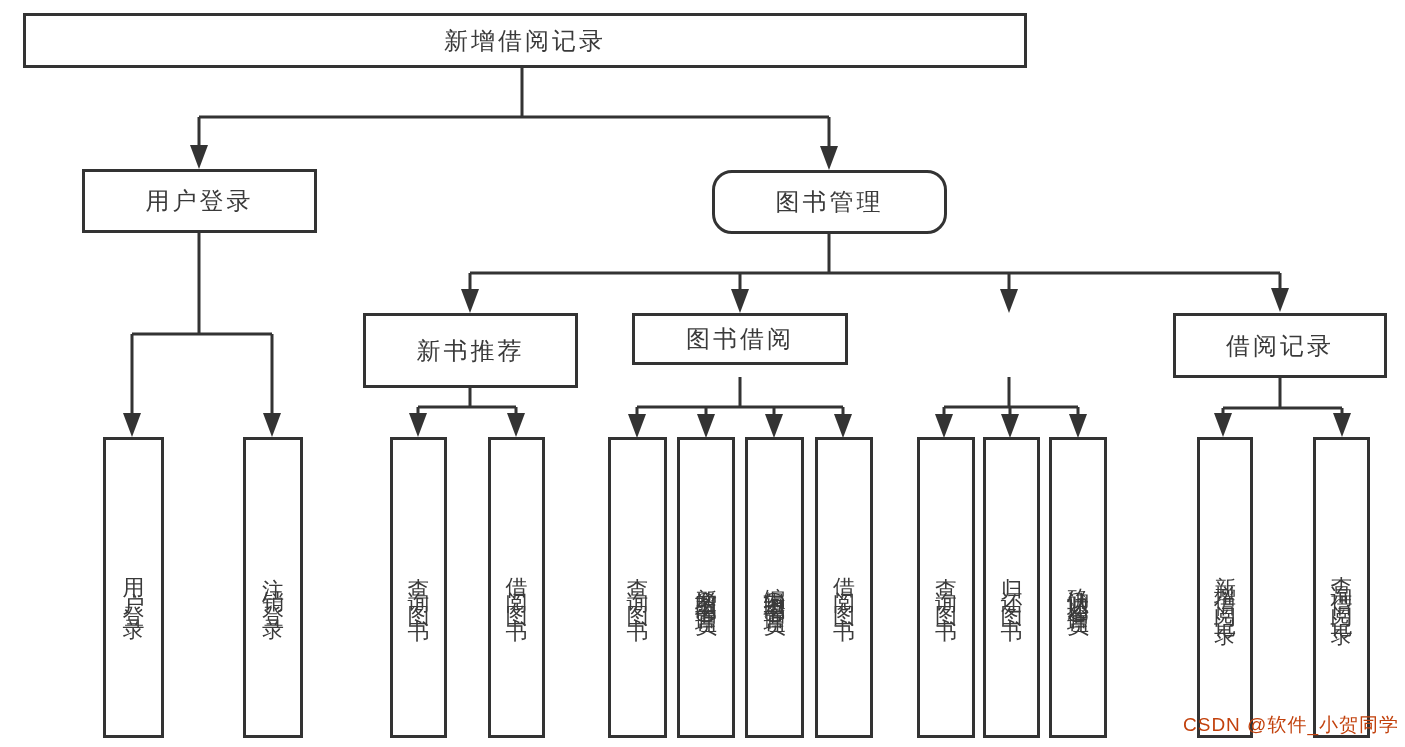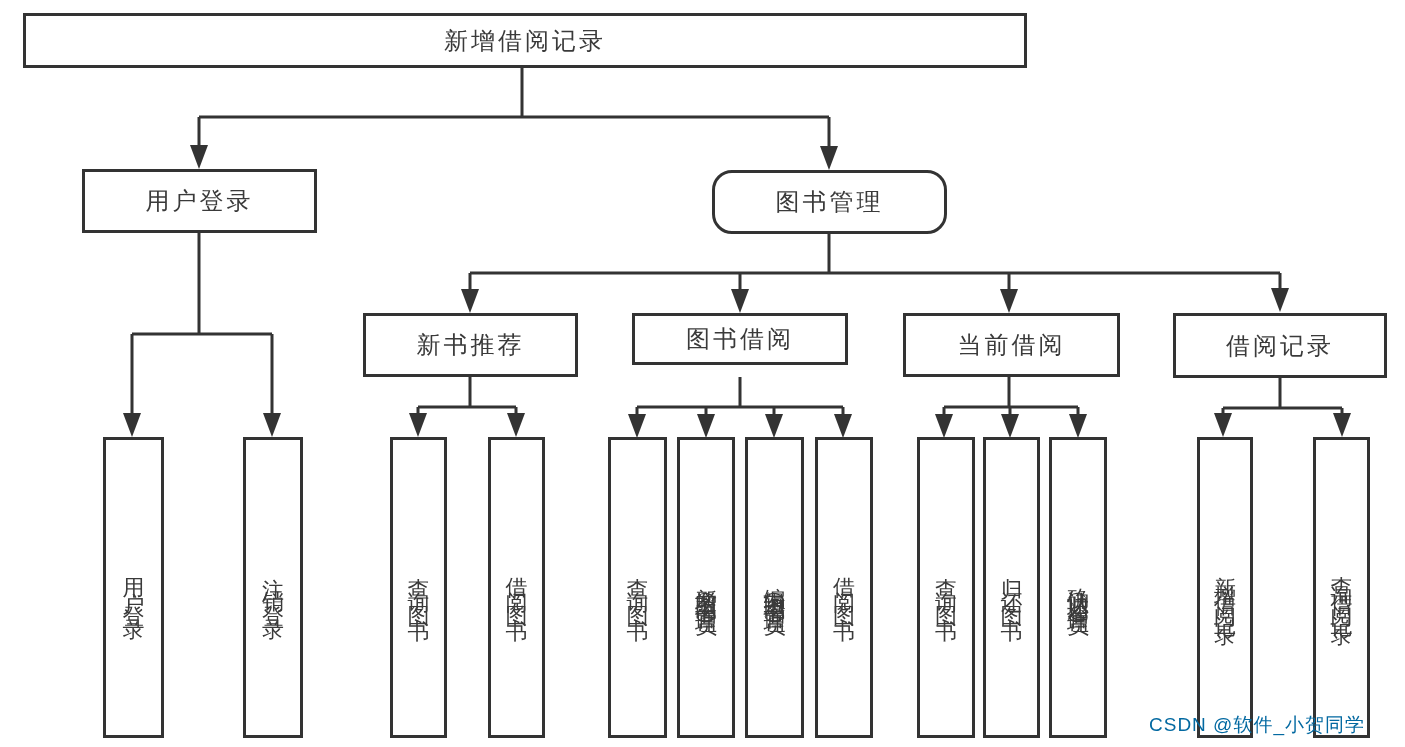--- a/index.html
+++ b/index.html
@@ -15,22 +15,22 @@
   }
   .vbox{
     position:absolute;box-sizing:border-box;background:#ffffff;border:3px solid #333333;
     display:flex;align-items:center;justify-content:center;z-index:1;
     writing-mode:vertical-rl;text-orientation:mixed;
     font-size:22px;letter-spacing:14px;line-height:1;white-space:nowrap;
   }
   .vbox.mid{letter-spacing:10px;}
   .vbox.long{letter-spacing:4px;}
   #watermark{
-    position:absolute;left:1149px;top:712px;z-index:2;
-    font-size:19px;color:#0369a1;letter-spacing:1px;white-space:nowrap;
+    position:absolute;left:1183px;top:712px;z-index:2;
+    font-size:19px;color:#c2410c;letter-spacing:1px;white-space:nowrap;
   }
   .wire{stroke:#333333;stroke-width:3;fill:none;}
   .arrow{fill:#333333;stroke:none;}
 </style>
 </head>
 <body>
 
 <div id="canvas">
 
   <svg id="wires" viewBox="0 0 1405 747" xmlns="http://www.w3.org/2000/svg">
@@ -67,23 +67,22 @@
     <path class="wire" d="M1280 377 V408 M1223 408 H1342 M1223 408 V418 M1342 408 V418"></path>
     <polygon class="arrow" points="1214,413 1232,413 1223,437"></polygon>
     <polygon class="arrow" points="1333,413 1351,413 1342,437"></polygon>
   </svg>
 
   <div class="hbox" style="left:23px;top:13px;width:1004px;height:55px;">新增借阅记录</div>
 
   <div class="hbox" style="left:82px;top:169px;width:235px;height:64px;">用户登录</div>
   <div class="hbox" style="left:712px;top:170px;width:235px;height:64px;border-radius:20px;">图书管理</div>
 
-  <div class="hbox" style="left:363px;top:313px;width:215px;height:64px;">新书推荐</div>
+  <div class="hbox" style="left:363px;top:313px;width:215px;height:75px;">新书推荐</div>
   <div class="hbox" style="left:632px;top:313px;width:216px;height:52px;">图书借阅</div>
-  <div class="hbox" style="left:903px;top:313px;width:217px;height:64px;">当前借阅</div>
   <div class="hbox" style="left:1173px;top:313px;width:214px;height:65px;text-align:right;">借阅记录</div>
 
   <div class="vbox" style="left:103px;top:437px;width:61px;height:301px;">用户登录</div>
   <div class="vbox" style="left:243px;top:437px;width:60px;height:301px;">注销登录</div>
 
   <div class="vbox" style="left:390px;top:437px;width:57px;height:301px;">查询图书</div>
   <div class="vbox" style="left:488px;top:437px;width:57px;height:301px;">借阅图书</div>
 
   <div class="vbox" style="left:608px;top:437px;width:59px;height:301px;">查询图书</div>
   <div class="vbox long" style="left:677px;top:437px;width:58px;height:301px;">新增图书（管理员）</div>

